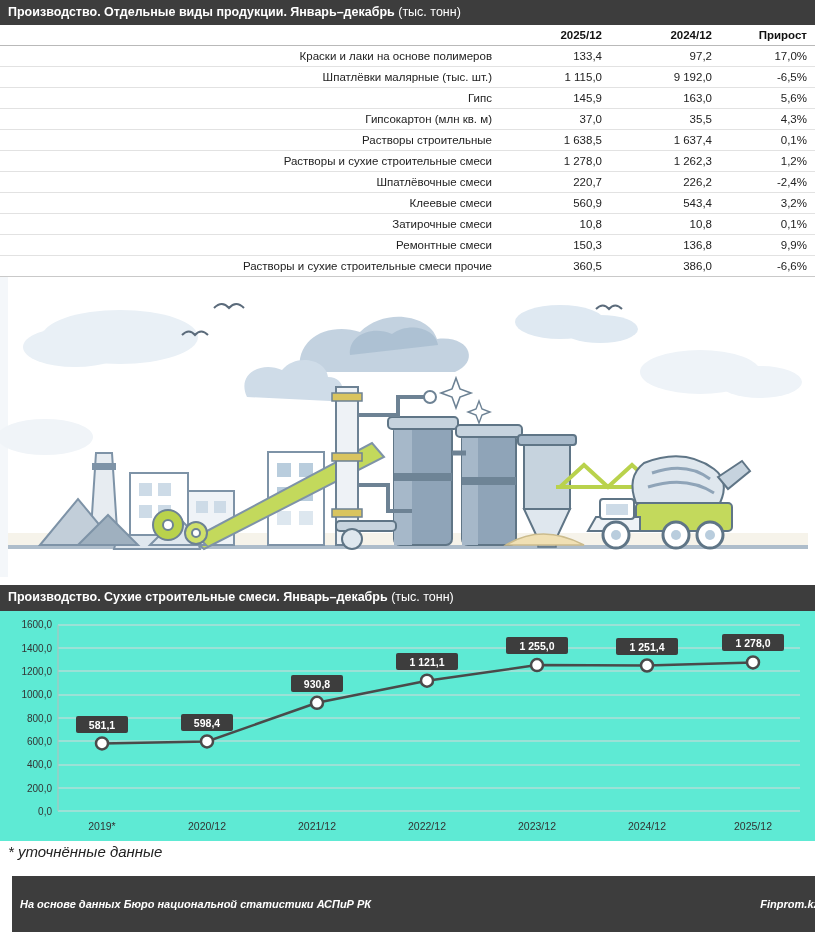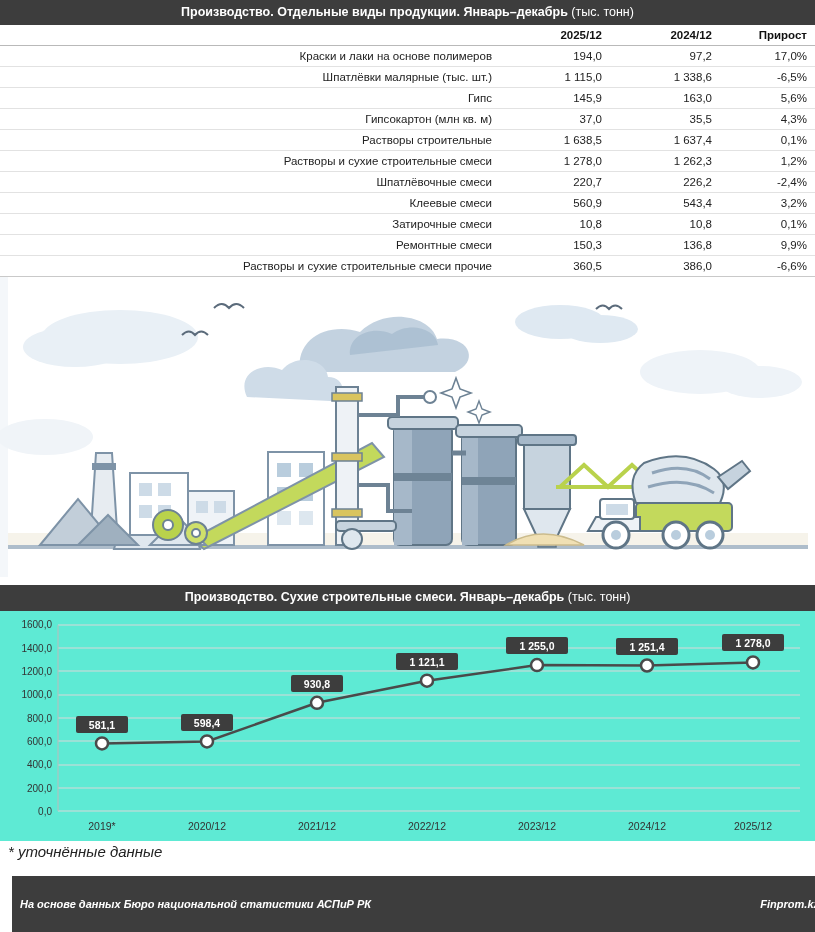--- a/index.html
+++ b/index.html
@@ -15,21 +15,20 @@
   .page { position: relative; width: 815px; height: 932px; }
 
   
   .bar {
     background: #3d3d3d;
     color: #ffffff;
     font-size: 12.5px;
     font-weight: bold;
     padding: 5px 8px 6px 8px;
     line-height: 1.15;
-    text-align: center;
   }
   .bar .light { font-weight: normal; }
 
   
   table.tbl {
     width: 100%;
     border-collapse: collapse;
     font-size: 11.5px;
   }
   table.tbl th {
@@ -110,28 +109,28 @@
       <tr>
         <th class="first"></th>
         <th style="width:110px">2025/12</th>
         <th style="width:110px">2024/12</th>
         <th style="width:95px">Прирост</th>
       </tr>
     </thead>
     <tbody>
       <tr>
         <td class="name">Краски и лаки на основе полимеров</td>
-        <td>194,0</td>
+        <td>133,4</td>
         <td>97,2</td>
         <td>17,0%</td>
       </tr>
       <tr>
         <td class="name">Шпатлёвки малярные (тыс. шт.)</td>
         <td>1 115,0</td>
-        <td>1 338,6</td>
+        <td>9 192,0</td>
         <td>-6,5%</td>
       </tr>
       <tr>
         <td class="name">Гипс</td>
         <td>145,9</td>
         <td>163,0</td>
         <td>5,6%</td>
       </tr>
       <tr>
         <td class="name">Гипсокартон (млн кв. м)</td>

